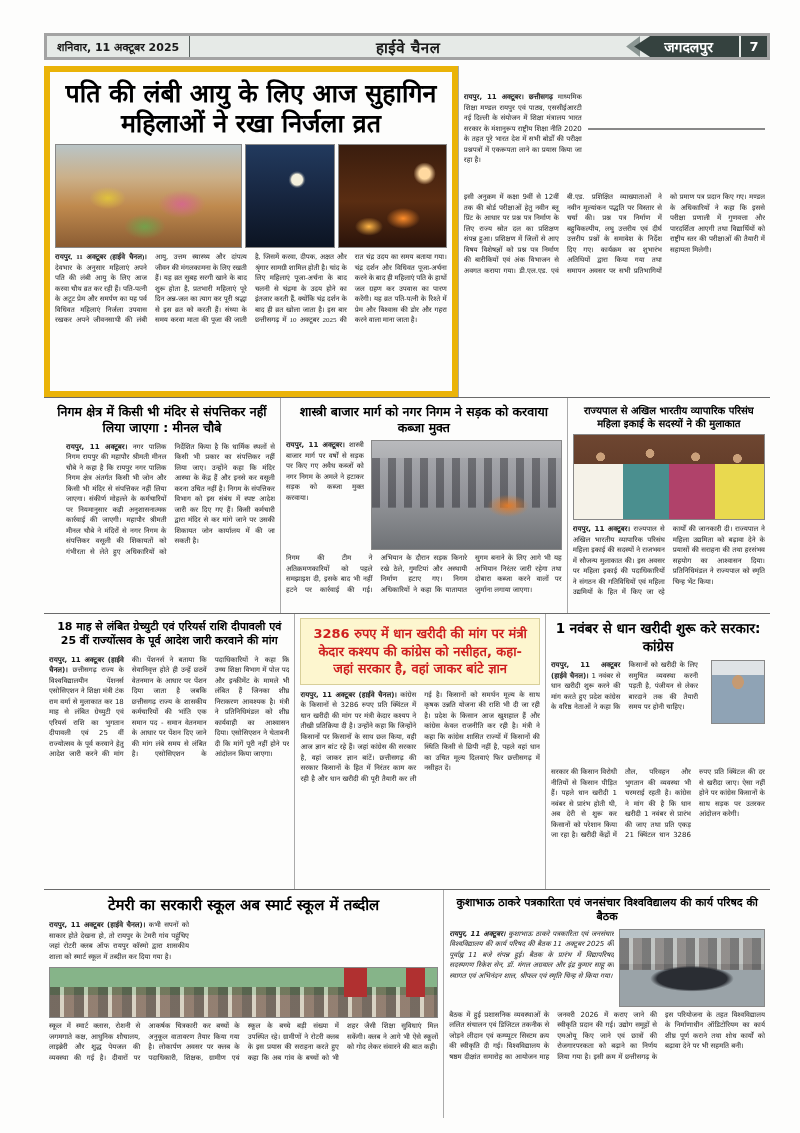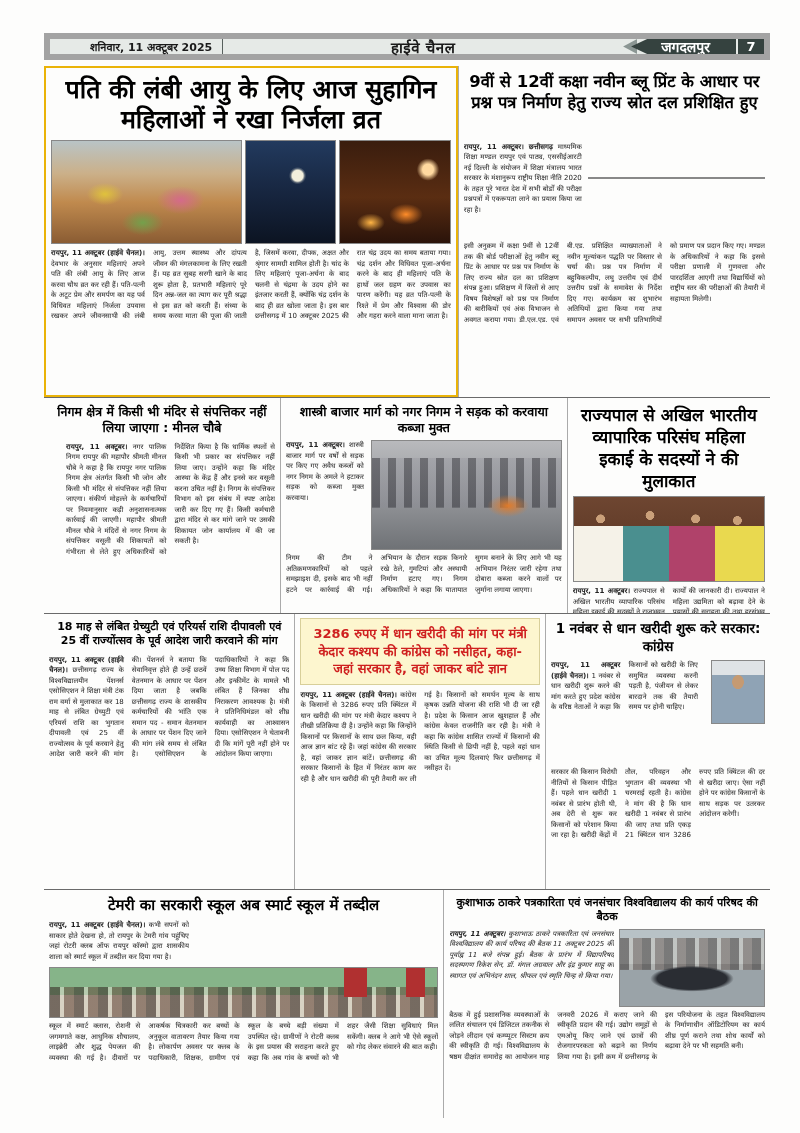--- a/index.html
+++ b/index.html
@@ -7,21 +7,21 @@
   .page {
     position:relative; width:800px; height:1133px; margin:0 auto;
     background:#fdfdfc; font-family:"DejaVu Sans", sans-serif; color:#1a1a1a;
     overflow:hidden; box-shadow:0 0 4px rgba(0,0,0,.4);
   }
   .content { position:absolute; left:44px; right:30px; top:33px; }
 
   
   .masthead {
     display:flex; align-items:stretch; height:27px;
-    background:#e6eae7; border:6px solid #a3a3a3;padding-left:30px;
+    background:#e6eae7; border:3px solid #a3a3a3;
   }
   .m-date {
     display:flex; align-items:center; padding:0 10px; font-weight:bold;
     font-size:11px; border-right:1px solid #57605d; white-space:nowrap;
   }
   .m-title { flex:1; display:flex; align-items:center; justify-content:center;
     font-weight:bold; font-size:15px; letter-spacing:.5px; }
   .m-cityblock { display:flex; align-items:stretch; }
   .m-chev { width:14px; background:#8b9693; clip-path:polygon(100% 0,100% 100%,0 50%); margin-right:-6px; }
   .m-city {
@@ -44,37 +44,37 @@
   .cols2{column-count:2;} .cols3{column-count:3;} .cols4{column-count:4;}
   .ph { border:1px solid #888; background:#ccc; }
 
   
   .sec { display:flex; border-bottom:1px solid #6a6a6a; }
   .art { padding:4px 5px; overflow:hidden; }
   .vline { border-left:1px solid #aaa; }
 
   
   .sec1 { height:332px; border-bottom:1px solid #6a6a6a; margin-top:6px; }
-  .art-vrat { width:57%; border:2px solid #eab308; }
+  .art-vrat { width:57%; border:6px solid #eab308; }
   .art-vrat .headline { font-size:25px; line-height:1.2; padding:3px 2px 5px; }
   .photorow { display:flex; gap:3px; height:104px; margin-bottom:4px; }
   .ph-market { flex:1.9; background-image:
       radial-gradient(34px 20px at 68% 58%, #d46a8a, transparent 70%),
       radial-gradient(26px 16px at 28% 52%, #e0c23c, transparent 70%),
       radial-gradient(30px 18px at 48% 80%, #74a04b, transparent 70%),
       linear-gradient(180deg,#b9c4c6 0%,#cbb089 32%,#c08a4e 60%,#8a5c33 100%); }
   .ph-moon { flex:.9; background-image:
       radial-gradient(12px 12px at 58% 34%, #f3efdc 0 45%, rgba(243,239,220,.25) 60%, transparent 72%),
       linear-gradient(180deg,#223a5e 0%,#16243d 55%,#0c1422 100%); }
   .ph-pooja { flex:1.1; background-image:
       radial-gradient(20px 13px at 28% 80%, #ffb545, transparent 70%),
       radial-gradient(24px 15px at 60% 72%, #ff8d2a, transparent 70%),
       radial-gradient(18px 18px at 80% 28%, #ffd9a0 0 30%, transparent 62%),
       linear-gradient(180deg,#3a1d0e 0%,#5a2d12 55%,#2a130a 100%); }
-  .vrat-body { height:142px; }
+  .vrat-body { height:142px;font-family:Liberation Serif, serif; }
 
   .art-blueprint { flex:1; }
   .art-blueprint .headline { font-size:16.5px; line-height:1.25; padding:2px 0 6px; }
   .bp-row { display:flex; gap:6px; height:118px; margin-bottom:4px;align-items:center; }
   .bp-col { width:118px; }
   .ph-meeting { flex:1; background-image:
       repeating-linear-gradient(90deg, rgba(70,45,35,.55) 0 9px, rgba(160,120,85,.35) 9px 18px),
       linear-gradient(180deg,#cfc0a4 0%,#b5a184 40%,#7d6647 70%,#564733 100%);
       background-size:100% 42%,100% 100%; background-position:0 34%,0 0; background-repeat:no-repeat; }
   .bp-body2 { height:150px; }
@@ -88,21 +88,21 @@
   .art-shastri .headline { font-size:12.5px; line-height:1.25; padding:2px 0 5px; }
   .sh-row { display:flex; gap:7px; height:110px; margin-bottom:3px; }
   .sh-col { width:78px; }
   .ph-road { flex:1; background-image:
       radial-gradient(30px 16px at 72% 60%, #e07b2a, transparent 70%),
       repeating-linear-gradient(90deg, rgba(45,45,52,.5) 0 8px, rgba(140,140,150,.3) 8px 16px),
       linear-gradient(180deg,#b9babd 0%,#8e9094 60%,#6f7276 100%);
       background-size:100% 100%,100% 46%,100% 100%; background-position:0 0,0 28%,0 0; background-repeat:no-repeat; }
   .sh-body2 { height:66px; }
   .art-rajyapal { flex:1; }
-  .art-rajyapal .headline { font-size:17px; line-height:1.3; padding:2px 0 4px; }
+  .art-rajyapal .headline { font-size:10px; line-height:1.3; padding:2px 0 4px; }
   .ph-group4 { height:86px; margin-bottom:4px; background-image:
       radial-gradient(7px 7px at 14% 26%, #caa07a 0 60%, transparent 66%),
       radial-gradient(7px 7px at 40% 22%, #caa07a 0 60%, transparent 66%),
       radial-gradient(7px 7px at 64% 26%, #caa07a 0 60%, transparent 66%),
       radial-gradient(7px 7px at 86% 28%, #caa07a 0 60%, transparent 66%),
       linear-gradient(90deg,#f5f2e8 0 26%, #4a8f8f 26% 50%, #b0426a 50% 74%, #e9d94f 74% 100%),
       linear-gradient(180deg,#6e4631,#54301f);
       background-size:100% 100%,100% 100%,100% 100%,100% 100%,100% 66%,100% 100%;
       background-position:0 0,0 0,0 0,0 0,0 100%,0 0; background-repeat:no-repeat; }
   .rj-body { height:84px; }
@@ -175,21 +175,20 @@
           <div class="ph ph-moon"></div>
           <div class="ph ph-pooja"></div>
         </div>
         <div class="body cols4 vrat-body">
           <b>रायपुर, 11 अक्टूबर (हाईवे चैनल)।</b>
           <span>देवभार के अनुसार महिलाएं अपने पति की लंबी आयु के लिए आज करवा चौथ व्रत कर रही हैं। पति-पत्नी के अटूट प्रेम और समर्पण का यह पर्व विधिवत महिलाएं निर्जला उपवास रखकर अपने जीवनसाथी की लंबी आयु, उत्तम स्वास्थ्य और दांपत्य जीवन की मंगलकामना के लिए रखती हैं। यह व्रत सुबह सरगी खाने के बाद शुरू होता है, प्रतभारी महिलाएं पूरे दिन अन्न-जल का त्याग कर पूरी श्रद्धा से इस व्रत को करती हैं। संध्या के समय करवा माता की पूजा की जाती है, जिसमें करवा, दीपक, अक्षत और श्रृंगार सामग्री शामिल होती है। चांद के लिए महिलाएं पूजा-अर्चना के बाद चलनी से चंद्रमा के उदय होने का इंतजार करती हैं, क्योंकि चंद्र दर्शन के बाद ही व्रत खोला जाता है। इस बार छत्तीसगढ़ में 10 अक्टूबर 2025 की रात चंद्र उदय का समय बताया गया। चंद्र दर्शन और विधिवत पूजा-अर्चना करने के बाद ही महिलाएं पति के हाथों जल ग्रहण कर उपवास का पारण करेंगी। यह व्रत पति-पत्नी के रिश्ते में प्रेम और विश्वास की डोर और गहरा करने वाला माना जाता है।</span>
         </div>
       </div>
 
       <div class="art art-blueprint vline">
-        <div class="headline">9वीं से 12वीं कक्षा नवीन ब्लू प्रिंट के आधार पर प्रश्न पत्र निर्माण हेतु राज्य स्रोत दल प्रशिक्षित हुए</div>
         <div class="bp-row">
           <div class="body cols1 bp-col">
             <b>रायपुर, 11 अक्टूबर। छत्तीसगढ़</b>
             <span>माध्यमिक शिक्षा मण्डल रायपुर एवं पाठ्य, एससीईआरटी नई दिल्ली के संयोजन में शिक्षा मंत्रालय भारत सरकार के मंशानुरूप राष्ट्रीय शिक्षा नीति 2020 के तहत पूरे भारत देश में सभी बोर्डों की परीक्षा प्रश्नपत्रों में एकरूपता लाने का प्रयास किया जा रहा है।</span>
           </div>
           <div class="ph ph-meeting"></div>
         </div>
         <div class="body cols3 bp-body2">
           <span>इसी अनुक्रम में कक्षा 9वीं से 12वीं तक की बोर्ड परीक्षाओं हेतु नवीन ब्लू प्रिंट के आधार पर प्रश्न पत्र निर्माण के लिए राज्य स्रोत दल का प्रशिक्षण संपन्न हुआ। प्रशिक्षण में जिलों से आए विषय विशेषज्ञों को प्रश्न पत्र निर्माण की बारीकियों एवं अंक विभाजन से अवगत कराया गया। डी.एल.एड. एवं बी.एड. प्रशिक्षित व्याख्याताओं ने नवीन मूल्यांकन पद्धति पर विस्तार से चर्चा की। प्रश्न पत्र निर्माण में बहुविकल्पीय, लघु उत्तरीय एवं दीर्घ उत्तरीय प्रश्नों के समावेश के निर्देश दिए गए। कार्यक्रम का शुभारंभ अतिथियों द्वारा किया गया तथा समापन अवसर पर सभी प्रतिभागियों को प्रमाण पत्र प्रदान किए गए। मण्डल के अधिकारियों ने कहा कि इससे परीक्षा प्रणाली में गुणवत्ता और पारदर्शिता आएगी तथा विद्यार्थियों को राष्ट्रीय स्तर की परीक्षाओं की तैयारी में सहायता मिलेगी।</span>
         </div>

